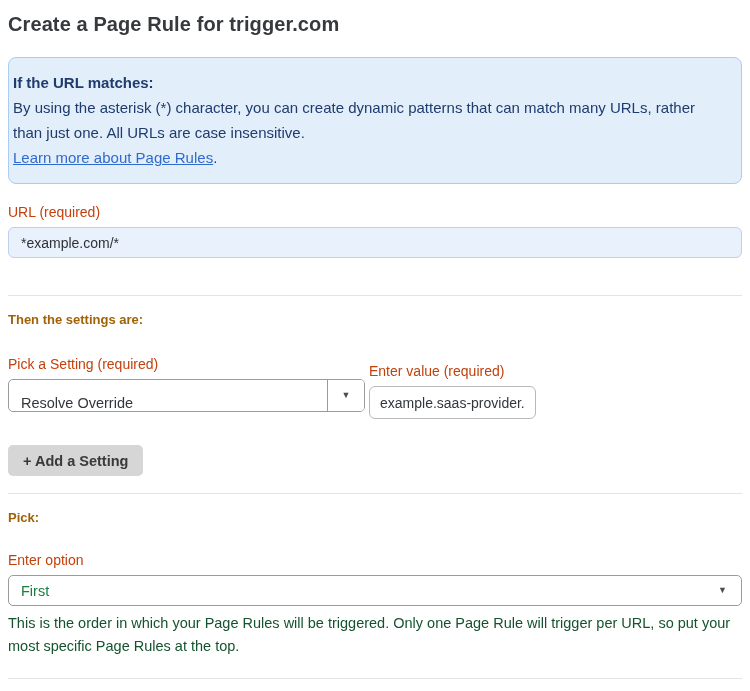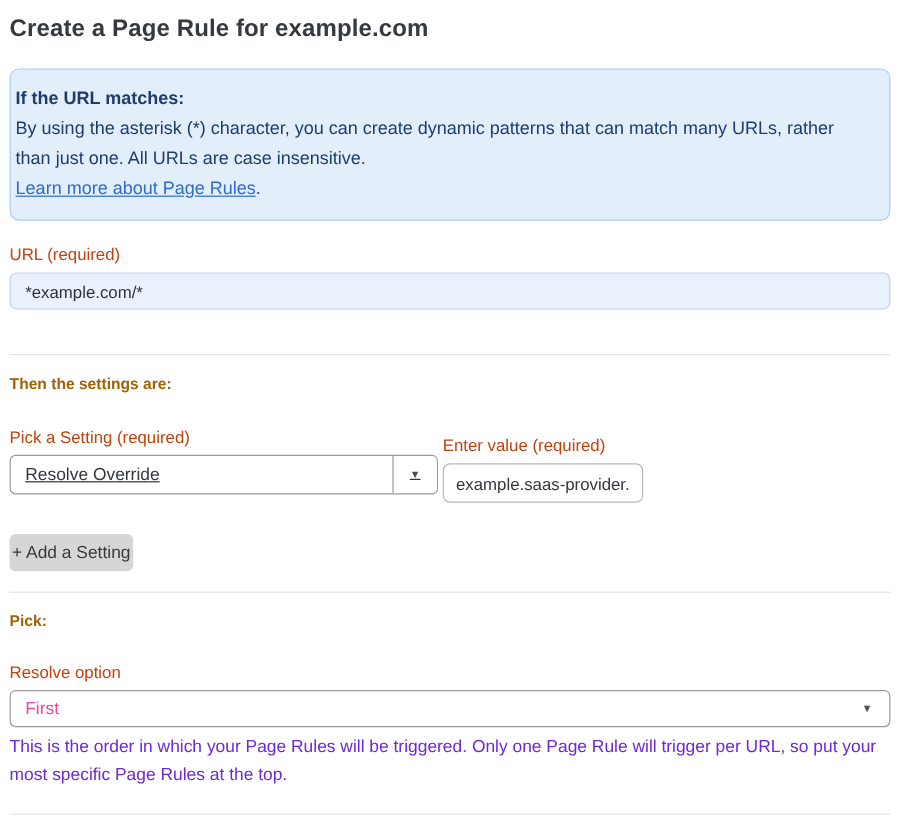--- a/index.html
+++ b/index.html
@@ -73,28 +73,27 @@
     color: #a16207;
     margin-top: 16px;
   }
 
   .settings-row { display: flex; margin-top: 9px; }
   .settings-col-setting { width: 357px; }
   .settings-col-value { margin-left: 4px; padding-top: 7px; }
 
   .select-box {
     display: flex;
-    align-items: center;
+    align-items: flex-end;
     height: 33px;
     background: #ffffff;
     border: 1px solid #9b9b9b;
     border-radius: 5px;
     cursor: pointer;
     overflow: hidden;
-    text-decoration: underline;
   }
   .select-box .select-value {
     flex: 1;
     padding-left: 12px;
     font-size: 14.5px;
     color: #33373c;
     white-space: nowrap;
     overflow: hidden;
   }
   .select-arrow-section {
@@ -129,58 +128,59 @@
   }
 
   .btn {
     display: inline-block;
     height: 32px;
     border: none;
     border-radius: 5px;
     font-size: 14.5px;
     font-family: inherit;
     cursor: pointer;
-    padding: 0 2px;
+    padding: 0 15px;
     color: #38393b;
     background: var(--secondary-button, #d6d6d6);
+    font-weight: bold;
   }
   .btn-add-setting { margin-top: 26px; height: 31px; }
 
   .order-label { margin-top: 27px; }
 
   .order-select {
     display: flex;
     align-items: center;
     height: 31px;
     background: #ffffff;
     border: 1px solid #9b9b9b;
     border-radius: 5px;
     cursor: pointer;
   }
   .order-select .select-value {
     flex: 1;
     padding-left: 12px;
     font-size: 14.5px;
-    color: #ec4899;
+    color: #15803d;
   }
   .order-select .chevron { margin-right: 14px; }
 
   .help-text {
     margin-top: 6px;
     font-size: 14.5px;
-    color: #6d28d9;
+    color: #14532d;
     line-height: 23px;
   }
 </style>
 </head>
 <body>
 
 <div class="container">
 
-  <h1 class="page-title">Create a Page Rule for example.com</h1>
+  <h1 class="page-title">Create a Page Rule for trigger.com</h1>
 
   <div class="info-box">
     <div class="info-heading">If the URL matches:</div>
     <div class="info-body">By using the asterisk (*) character, you can create dynamic patterns that can match many URLs, rather than just one. All URLs are case insensitive.</div>
     <div><a class="info-link">Learn more about Page Rules</a><span>.</span></div>
   </div>
 
   <label class="field-label">URL (required)</label>
   <input class="url-input" type="text" value="*example.com/*" style="">
 
@@ -203,21 +203,21 @@
       <input class="value-input" type="text" value="example.saas-provider.com" style="">
     </div>
   </div>
 
   <button class="btn btn-add-setting">+ Add a Setting</button>
 
   <hr class="divider divider-2">
 
   <h2 class="section-heading">Pick:</h2>
 
-  <label class="field-label order-label">Resolve option</label>
+  <label class="field-label order-label">Enter option</label>
   <div class="order-select">
     <span class="select-value">First</span>
     <span class="chevron">▼</span>
   </div>
 
   <p class="help-text">This is the order in which your Page Rules will be triggered. Only one Page Rule will trigger per URL, so put your most specific Page Rules at the top.</p>
 
   <hr class="divider divider-3">
 
   

